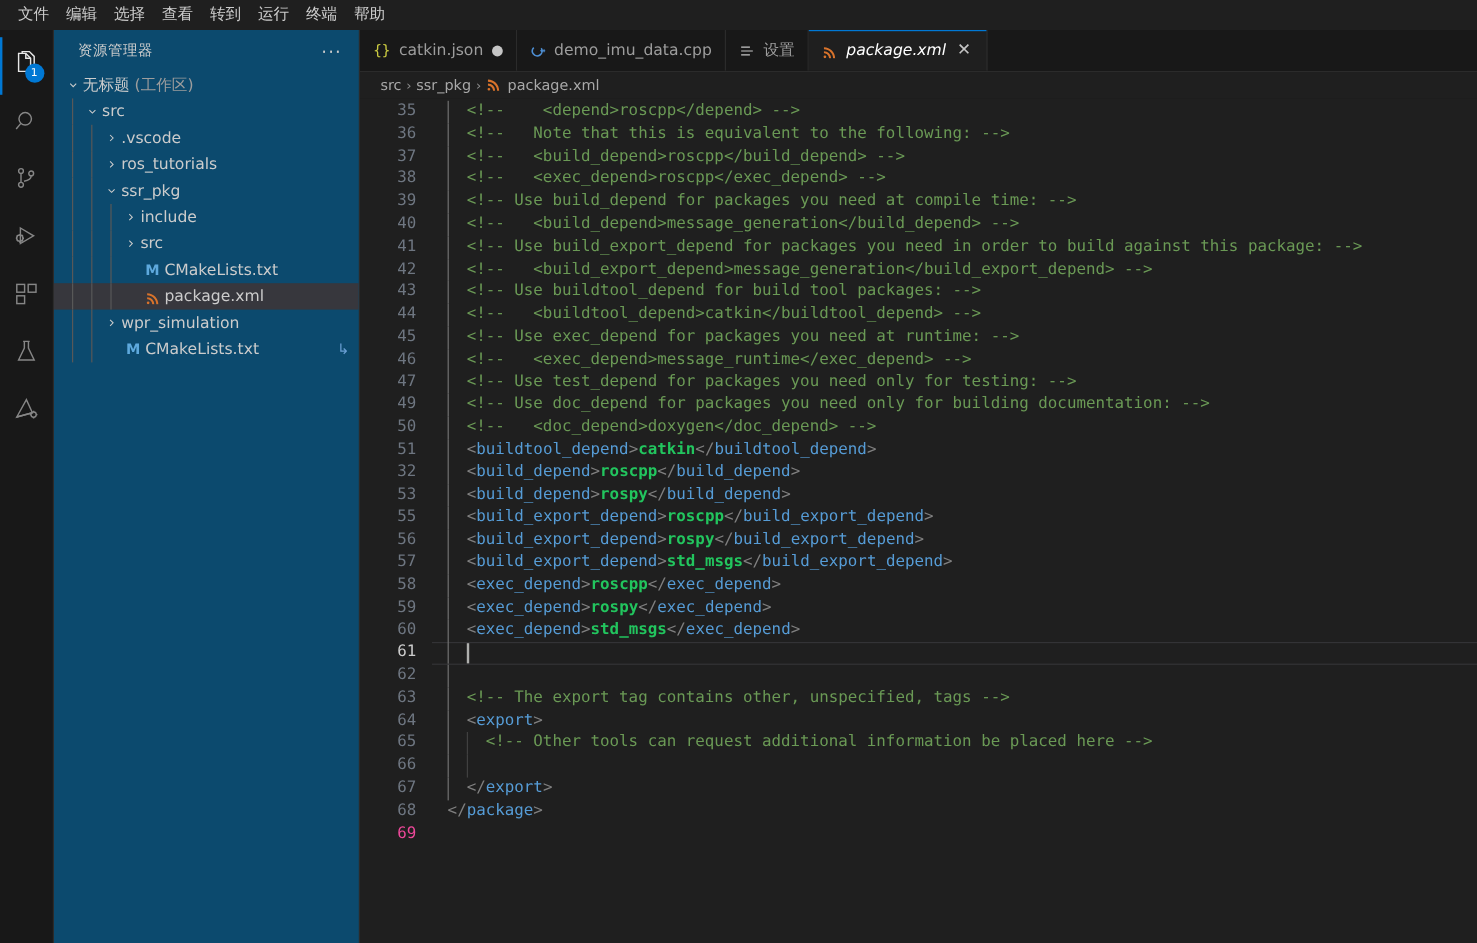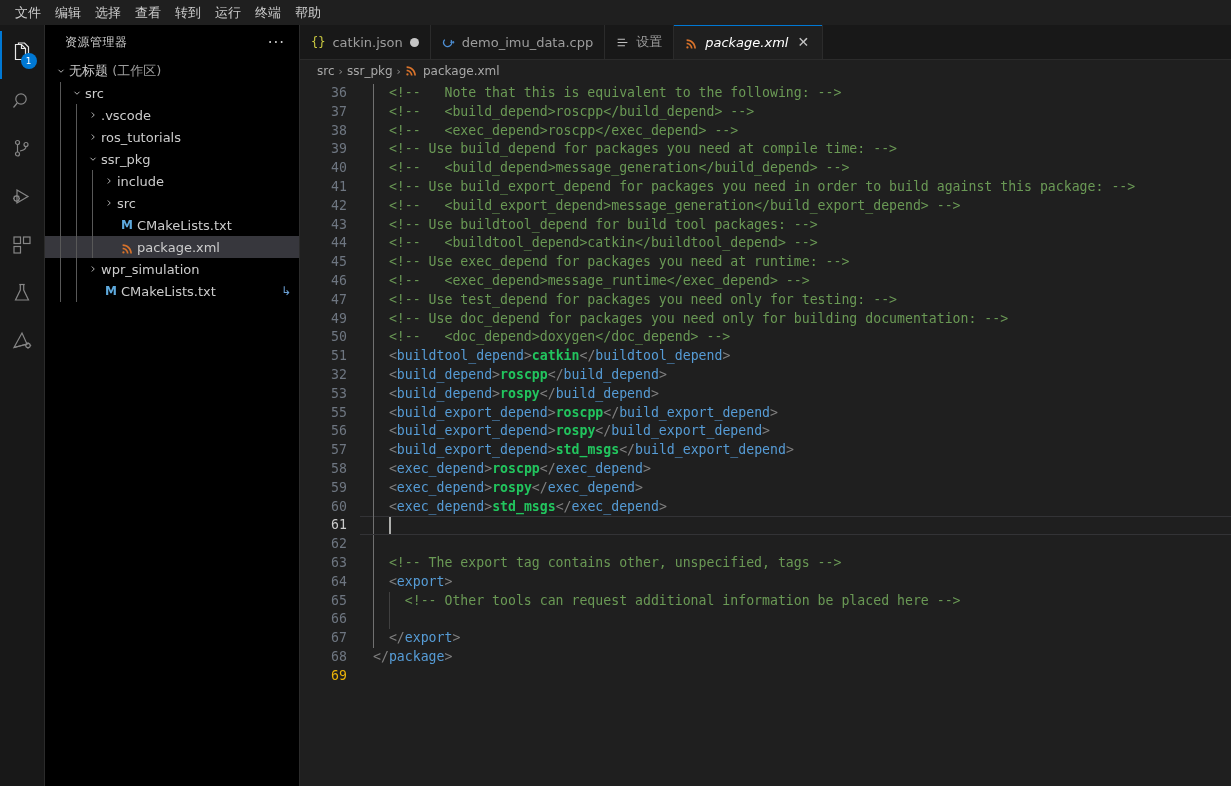--- a/index.html
+++ b/index.html
@@ -61,21 +61,21 @@
     color: #FFFFFF;
     font-size: 9px;
     display: flex; align-items: center; justify-content: center;
     font-family: "DejaVu Sans", sans-serif;
     padding: 0 3px;
   }
 
   
   .sidebar {
     width: 255px; flex: 0 0 255px;
-    background: #000000;
+    background: #0c4a6e;
     border-right: 1px solid #2B2B2B;
     display: flex; flex-direction: column;
     min-height: 0;
   }
   .sidebar-header {
     height: 35px; flex: 0 0 35px;
     display: flex; align-items: center;
     padding: 0 10px 0 20px;
     color: #CCCCCC;
     font-size: 11px;
@@ -211,21 +211,21 @@
   .lineno {
     width: 47px; flex: 0 0 47px;
     text-align: right;
     color: #6E7681;
     padding-right: 0;
     font-family: "DejaVu Sans Mono", monospace;
     font-size: 13.2px;
     user-select: none;
   }
   .code-line.current .lineno { color: #CCCCCC; }
-  .lineno.faint { color: #eab308; }
+  .lineno.faint { color: #ec4899; }
   .gutter-gap { width: 26px; flex: 0 0 26px; }
   .ctext { position: relative; flex: 1 1 auto; }
 
   .ig {
     position: absolute; top: 0; height: 18.8px; width: 1px;
     background: #404040;
   }
   .ig.active { background: #707070; }
 
   .cursor {
@@ -480,20 +480,21 @@
           <span><svg width="13" height="13" viewBox="0 0 16 16" fill="#D9732B">
               <path d="M3 12.6a1.4 1.4 0 1 0 0 2.8 1.4 1.4 0 0 0 0-2.8z"></path>
               <path d="M2 8.2v2.1c2.9 0 5.2 2.3 5.2 5.2h2.1C9.3 11.5 6.1 8.2 2 8.2z"></path>
               <path d="M2 4.1v2.1c5.2 0 9.4 4.2 9.4 9.3h2.1C13.5 9.3 8.4 4.1 2 4.1z"></path>
             </svg></span>
           <span>package.xml</span>
         </span>
       </div>
 
     <div class="code-wrap" id="codewrap">
+        <div class="code-line"><span class="lineno">35</span><span class="gutter-gap"></span><span class="ctext"><span class="ig active" style="left: 0px;"></span><span class="cm">  &lt;!--    &lt;depend&gt;roscpp&lt;/depend&gt; --&gt;</span></span></div>
         <div class="code-line"><span class="lineno">36</span><span class="gutter-gap"></span><span class="ctext"><span class="ig active" style="left: 0px;"></span><span class="cm">  &lt;!--   Note that this is equivalent to the following: --&gt;</span></span></div>
         <div class="code-line"><span class="lineno">37</span><span class="gutter-gap"></span><span class="ctext"><span class="ig active" style="left: 0px;"></span><span class="cm">  &lt;!--   &lt;build_depend&gt;roscpp&lt;/build_depend&gt; --&gt;</span></span></div>
         <div class="code-line"><span class="lineno">38</span><span class="gutter-gap"></span><span class="ctext"><span class="ig active" style="left: 0px;"></span><span class="cm">  &lt;!--   &lt;exec_depend&gt;roscpp&lt;/exec_depend&gt; --&gt;</span></span></div>
         <div class="code-line"><span class="lineno">39</span><span class="gutter-gap"></span><span class="ctext"><span class="ig active" style="left: 0px;"></span><span class="cm">  &lt;!-- Use build_depend for packages you need at compile time: --&gt;</span></span></div>
         <div class="code-line"><span class="lineno">40</span><span class="gutter-gap"></span><span class="ctext"><span class="ig active" style="left: 0px;"></span><span class="cm">  &lt;!--   &lt;build_depend&gt;message_generation&lt;/build_depend&gt; --&gt;</span></span></div>
         <div class="code-line"><span class="lineno">41</span><span class="gutter-gap"></span><span class="ctext"><span class="ig active" style="left: 0px;"></span><span class="cm">  &lt;!-- Use build_export_depend for packages you need in order to build against this package: --&gt;</span></span></div>
         <div class="code-line"><span class="lineno">42</span><span class="gutter-gap"></span><span class="ctext"><span class="ig active" style="left: 0px;"></span><span class="cm">  &lt;!--   &lt;build_export_depend&gt;message_generation&lt;/build_export_depend&gt; --&gt;</span></span></div>
         <div class="code-line"><span class="lineno">43</span><span class="gutter-gap"></span><span class="ctext"><span class="ig active" style="left: 0px;"></span><span class="cm">  &lt;!-- Use buildtool_depend for build tool packages: --&gt;</span></span></div>
         <div class="code-line"><span class="lineno">44</span><span class="gutter-gap"></span><span class="ctext"><span class="ig active" style="left: 0px;"></span><span class="cm">  &lt;!--   &lt;buildtool_depend&gt;catkin&lt;/buildtool_depend&gt; --&gt;</span></span></div>
         <div class="code-line"><span class="lineno">45</span><span class="gutter-gap"></span><span class="ctext"><span class="ig active" style="left: 0px;"></span><span class="cm">  &lt;!-- Use exec_depend for packages you need at runtime: --&gt;</span></span></div>

